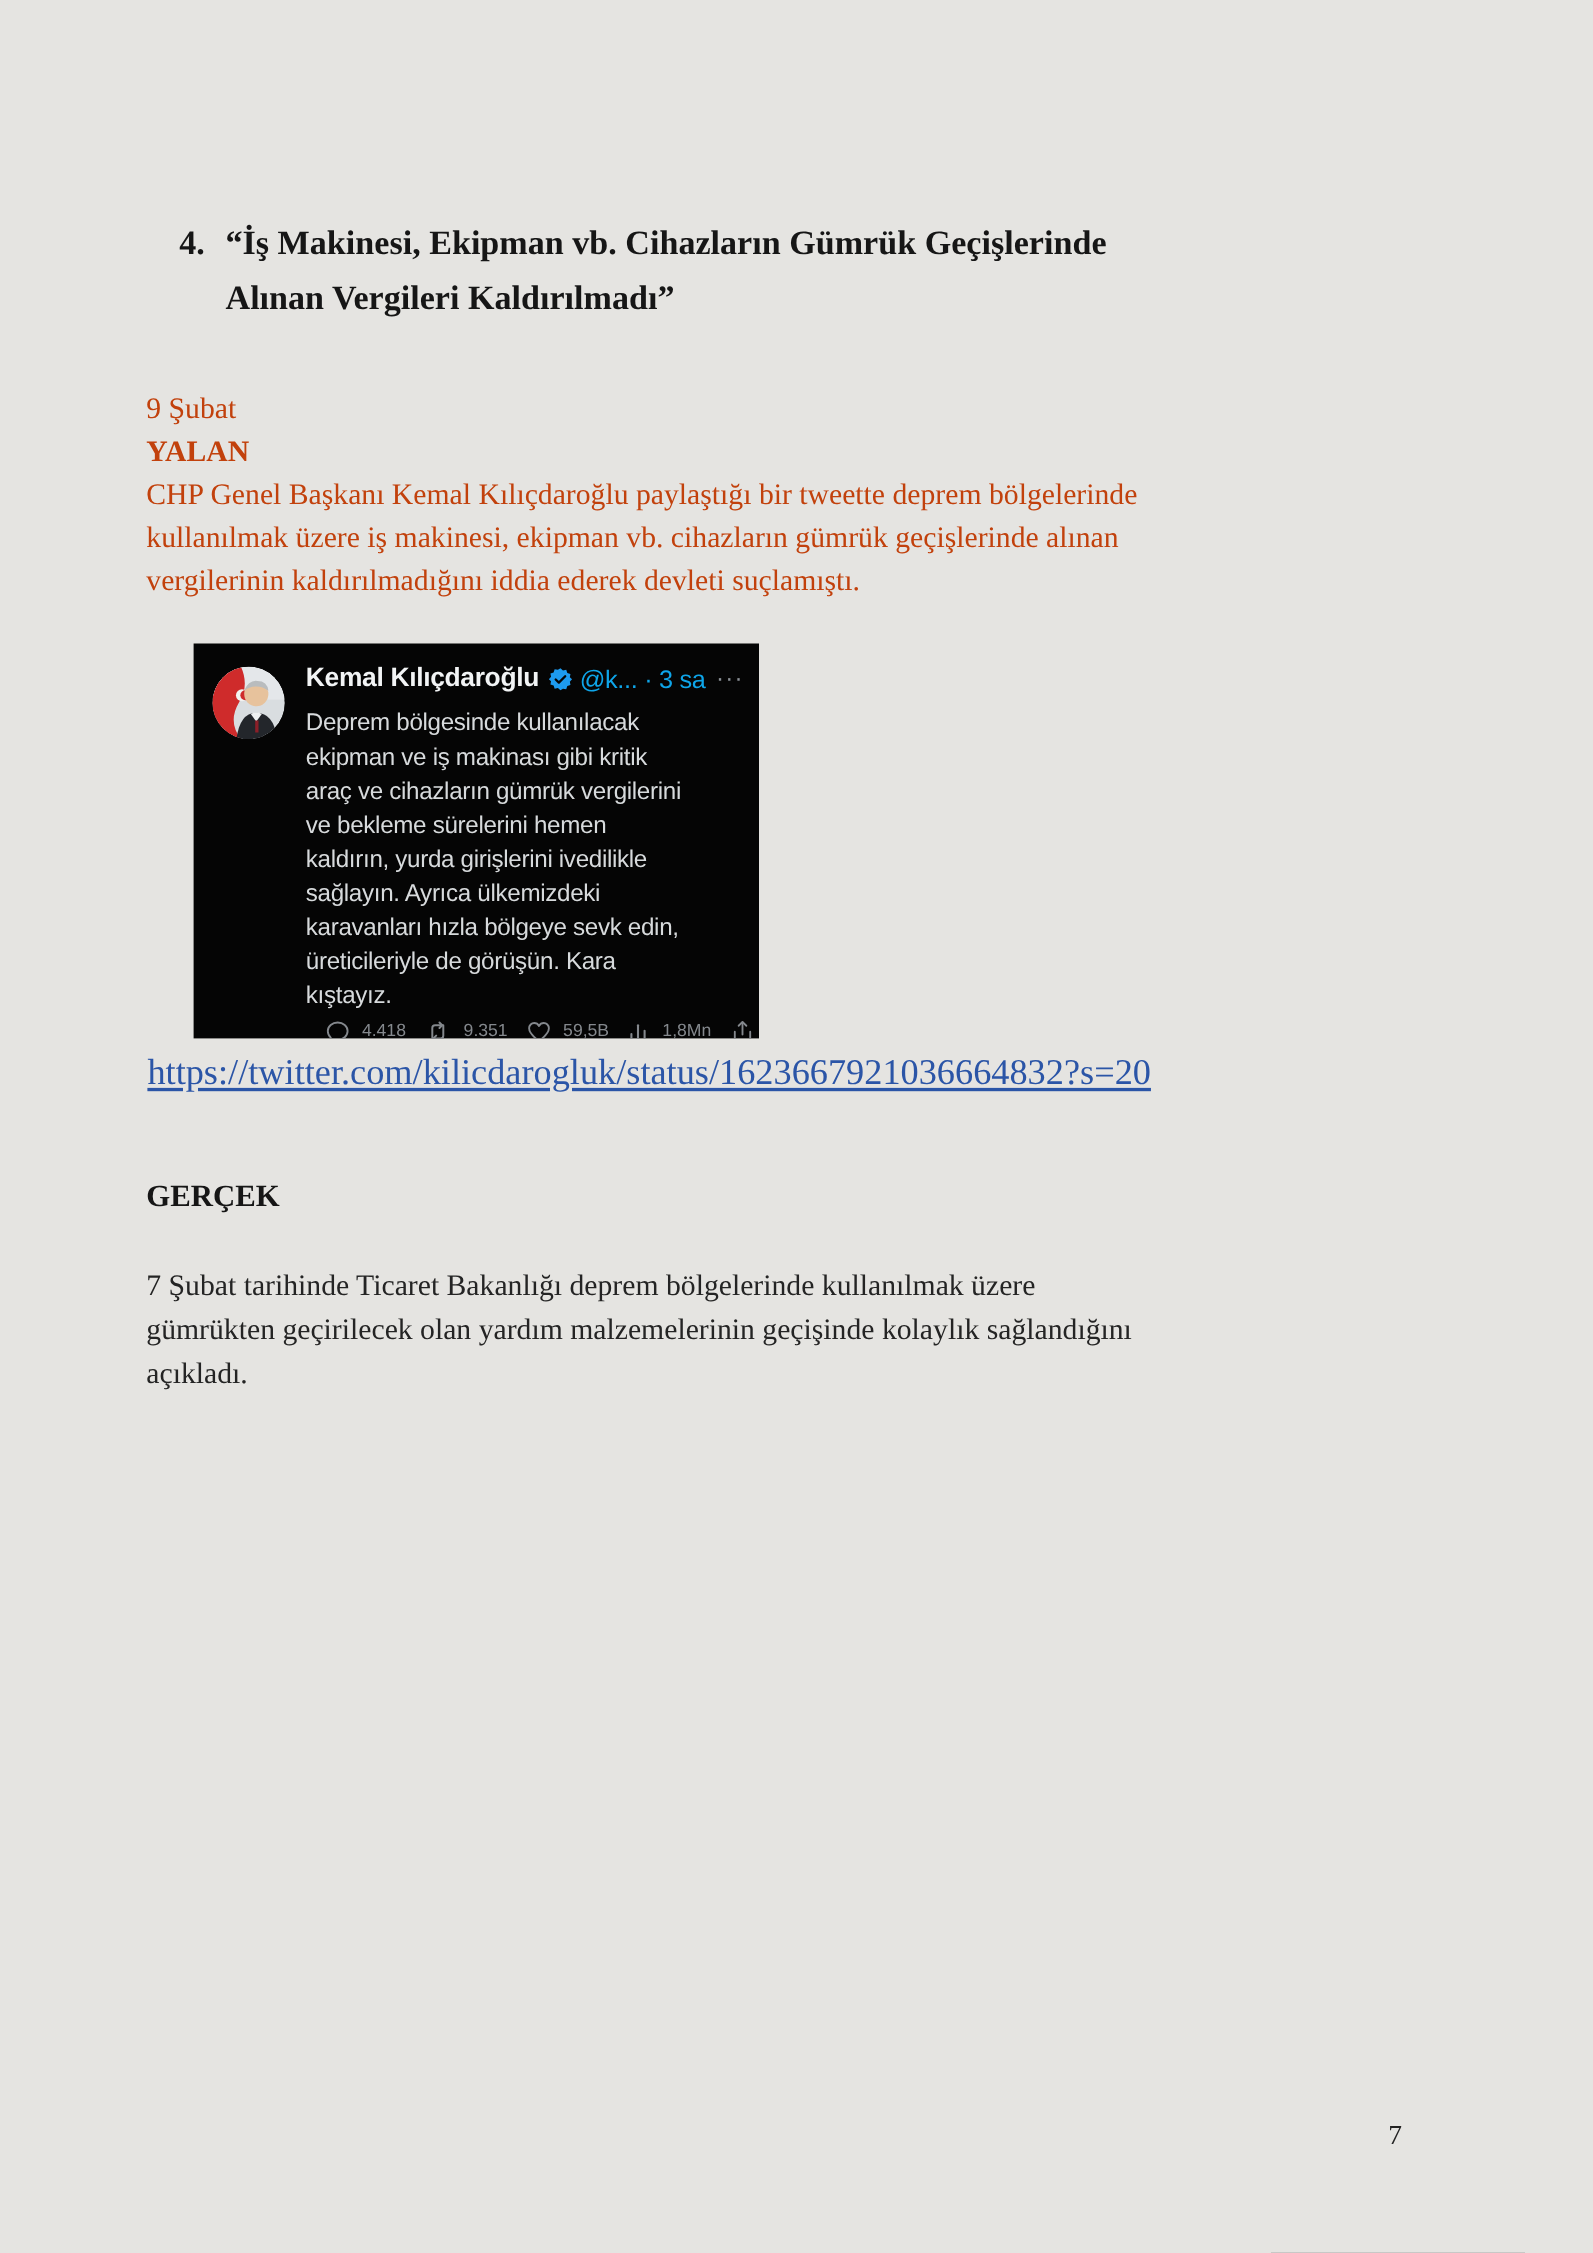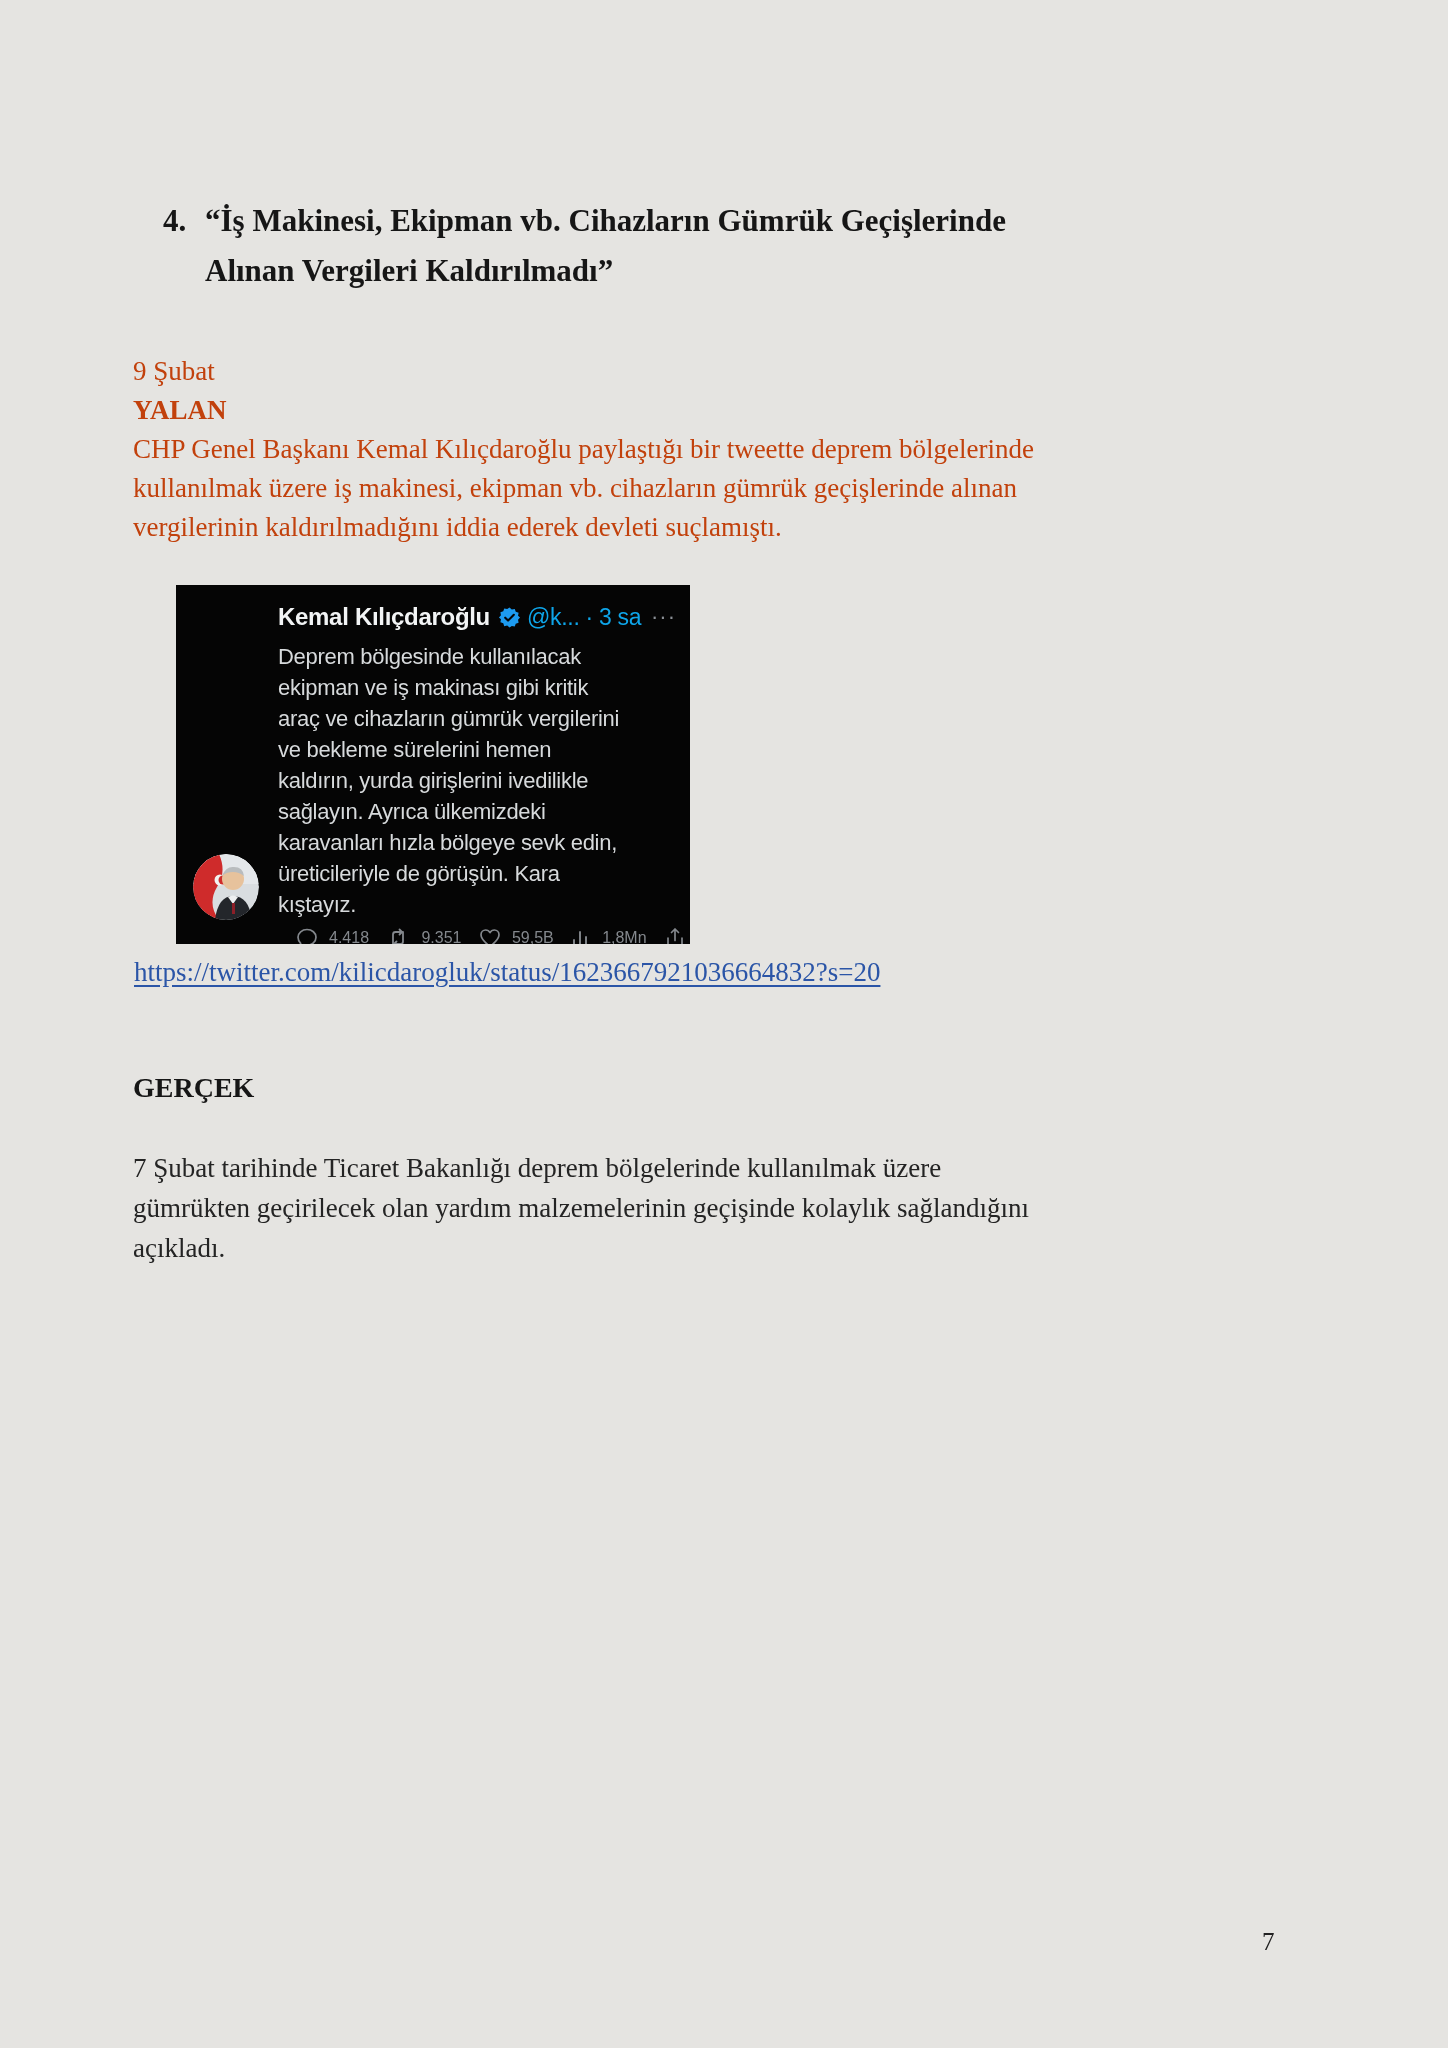--- a/index.html
+++ b/index.html
@@ -29,21 +29,21 @@
   
   .tweet{
     position:absolute;left:176px;top:585px;
     width:514px;height:359px;
     background:#050505;
     font-family:"Liberation Sans", sans-serif;
     overflow:hidden;
     box-sizing:border-box;
     padding:15px 14px 10px 17px;
   }
-  .tweet-row{display:flex;align-items:flex-end;}
+  .tweet-row{display:flex;}
   .tweet-avatar{width:66px;height:66px;border-radius:50%;overflow:hidden;flex:0 0 auto;margin-top:6px;}
   .tweet-col{margin-left:19px;width:400px;}
   .tweet-header{display:flex;align-items:center;font-size:24px;margin-top:3px;}
   .tweet-name{font-weight:bold;color:#f2f4f5;letter-spacing:-0.3px;white-space:nowrap;}
   .badge{margin:0 6px 0 8px;flex:0 0 auto;display:inline-flex;}
   .tweet-handle{color:#0ea5e9;font-size:23px;letter-spacing:-0.3px;white-space:nowrap;}
   .tweet-more{color:#8b9096;font-size:22px;margin-left:auto;letter-spacing:1px;}
   .tweet-body{
     margin-top:10px;
     font-size:22px;line-height:31px;letter-spacing:-0.3px;
@@ -52,21 +52,21 @@
   .tweet-stats{
     display:flex;align-items:center;justify-content:space-between;
     width:392px;margin-left:102px;margin-top:6px;
     color:#84888d;font-size:16px;
   }
   .stat{display:flex;align-items:center;gap:10px;}
   .stat svg{display:block;}
   
   .doc-link{
     position:absolute;left:134px;top:957px;
-    font-size:27px;color:#2b55a7;
+    font-size:33px;color:#2b55a7;
     text-underline-offset:4px;
   }
   
   .fact-verdict{position:absolute;left:133px;top:1072px;font-size:28px;font-weight:bold;color:#161616;}
   .fact-text{position:absolute;left:133px;top:1148px;font-size:27px;line-height:40px;color:#242424;white-space:pre-line;width:1000px;}
   
   .page-num{position:absolute;left:1262px;top:1928px;font-size:25px;color:#222;}
 </style>
 </head>
 <body>

